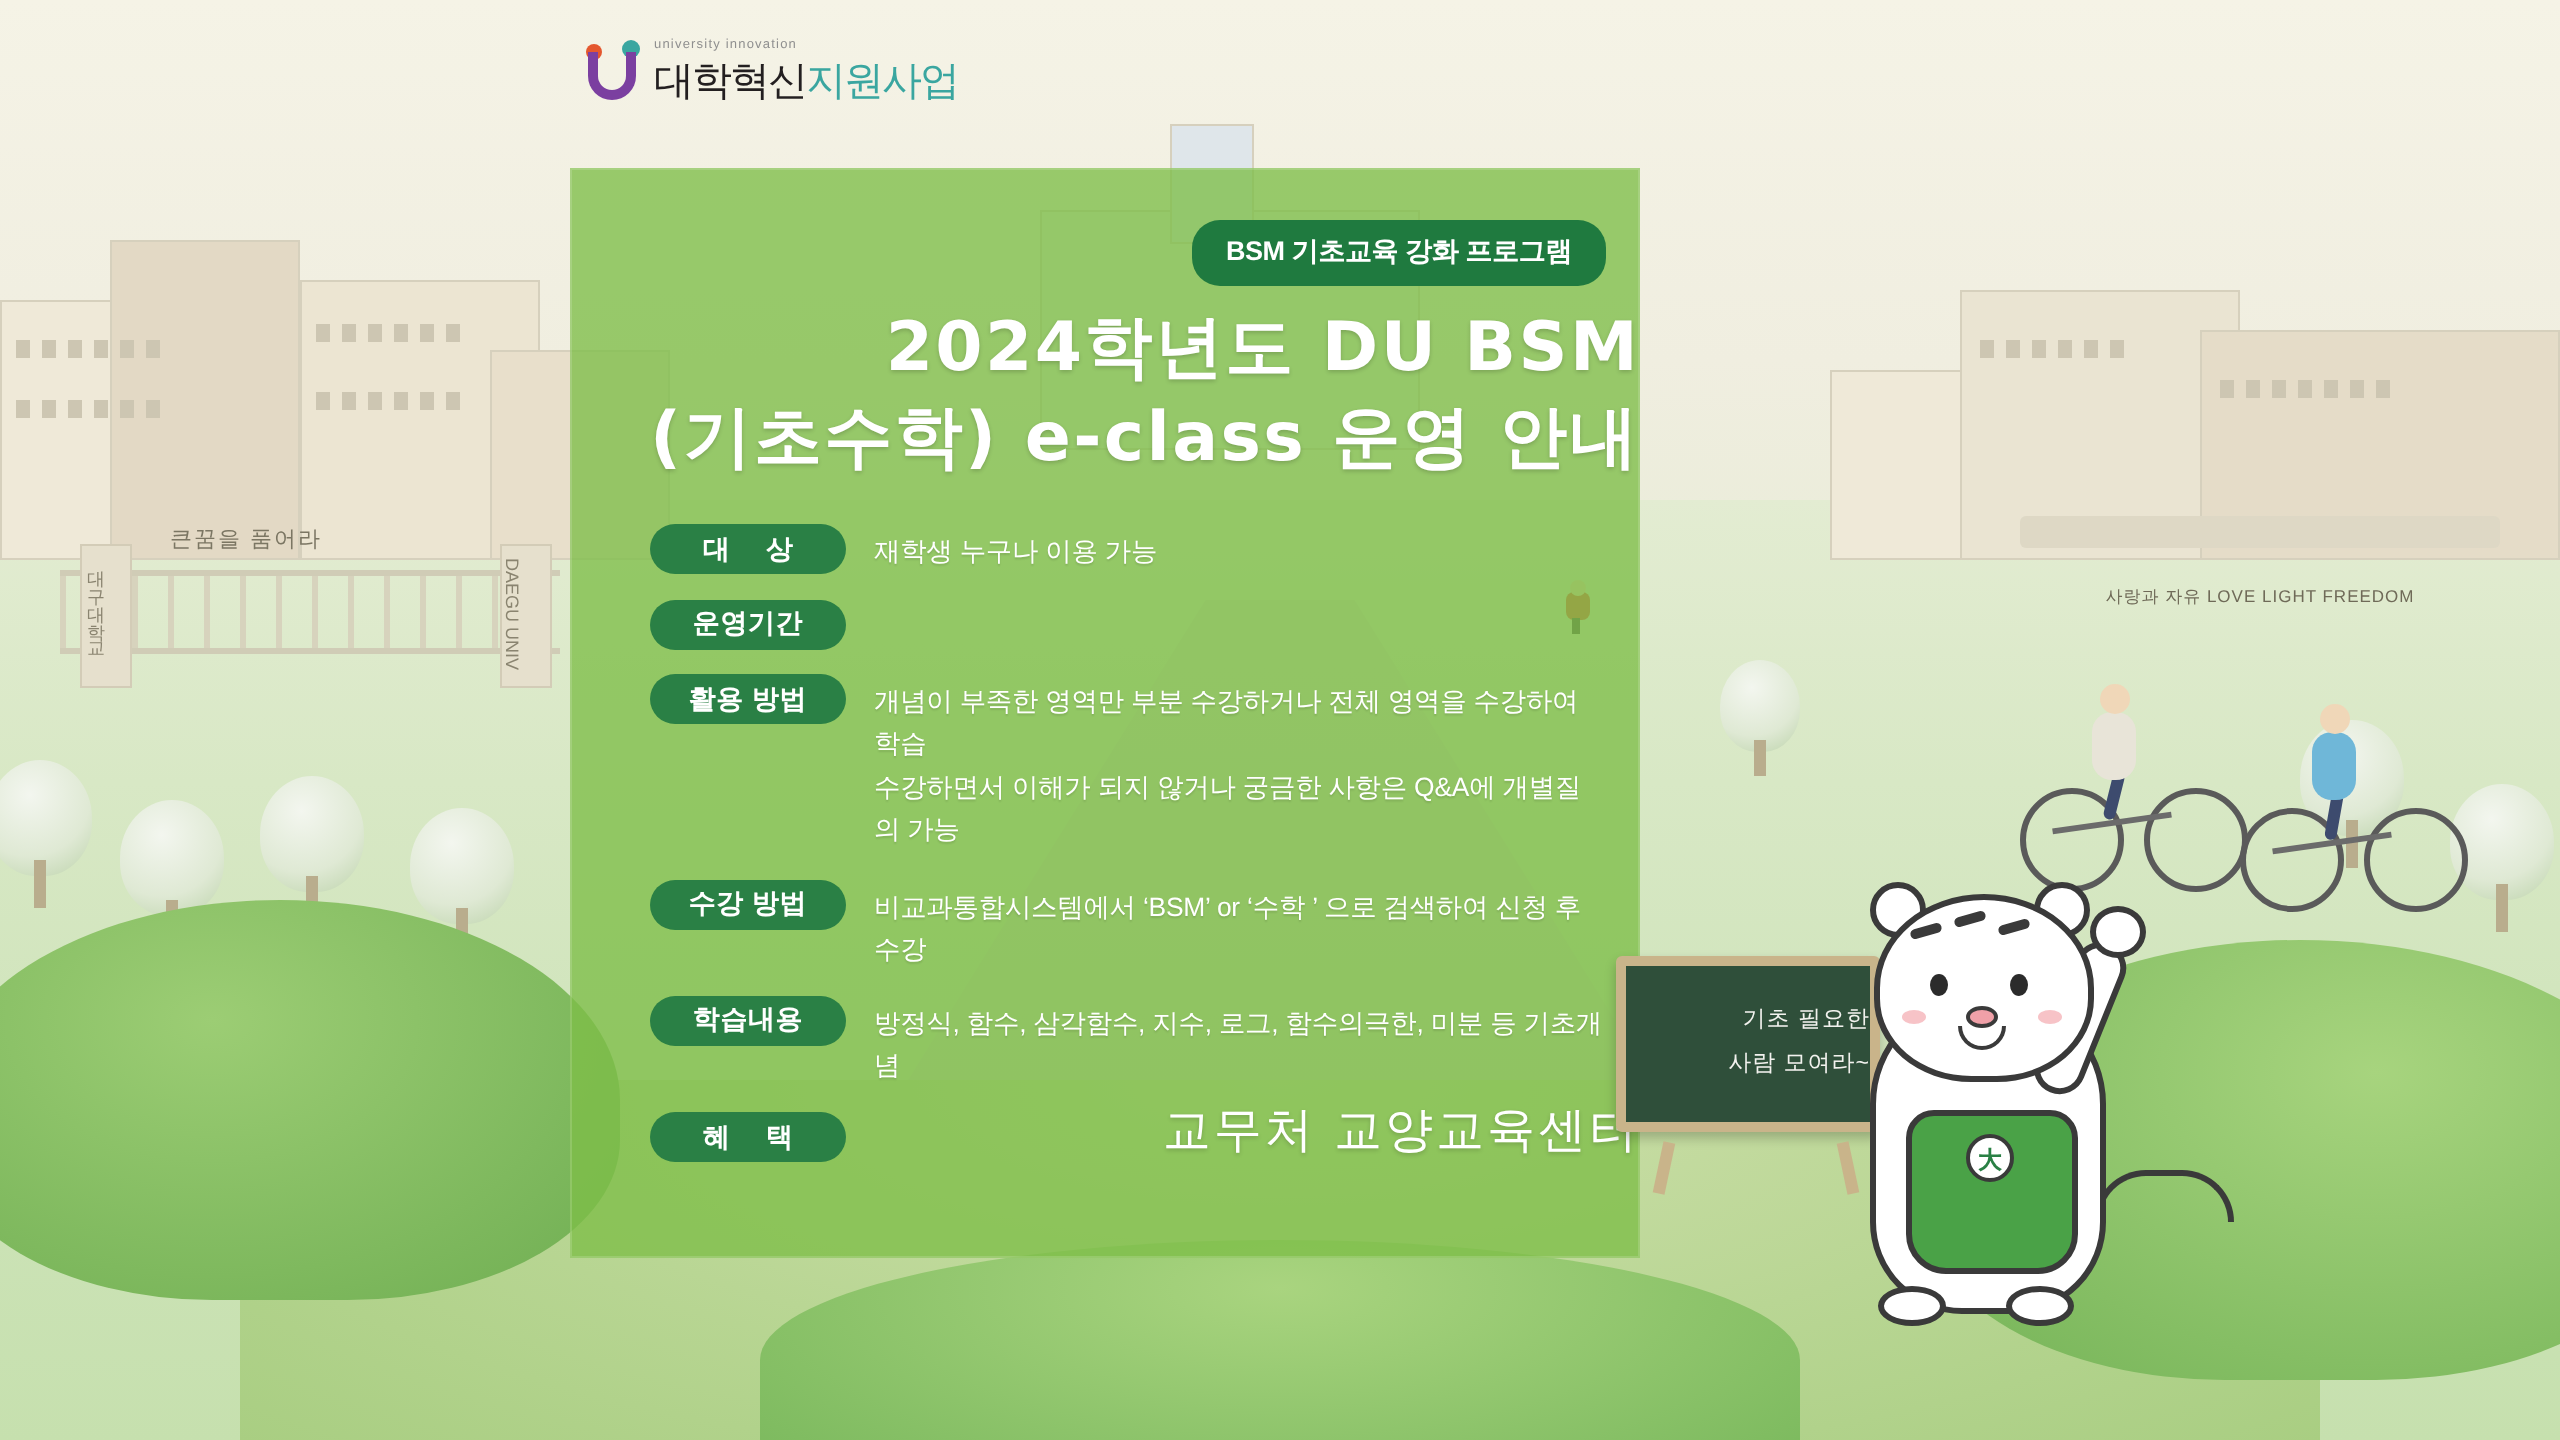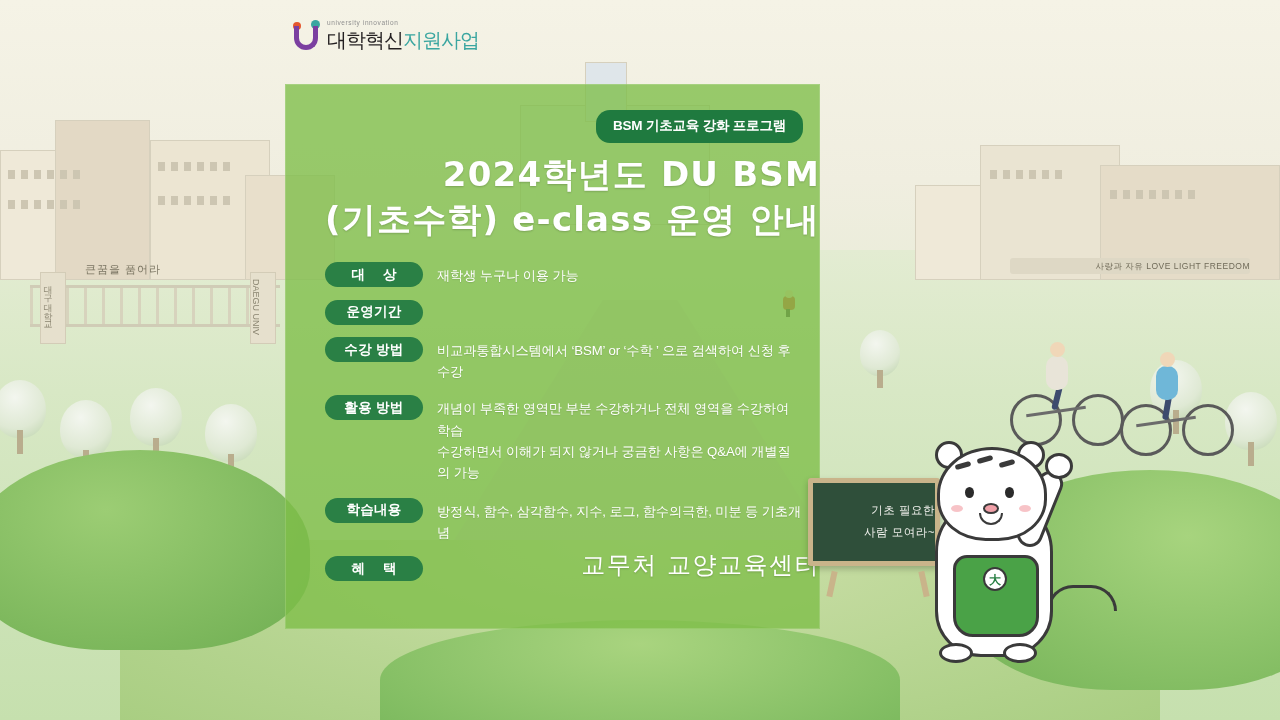--- a/index.html
+++ b/index.html
@@ -95,22 +95,22 @@
   }
   .gate-pillar span {
     display: block; writing-mode: vertical-rl; font-size: 9px; color: #8a8470;
     text-align: center; margin-top: 6px;
   }
   .rwall {
     position: absolute; right: 30px; top: 258px; width: 240px; height: 16px;
     background: #ded8c5; border-radius: 3px;
   }
   .rwall span {
-    display: block; font-size: 8.5px; color: #6f6a58; text-align: right;
-    line-height: 16px; letter-spacing: .5px;
+    display: block; font-size: 8.5px; color: #6f6a58; text-align: center;
+    line-height: 16px; letter-spacing: .5px; margin-top: 32px;
   }
 
   
   .cyclist { position: absolute; }
   .wheel {
     position: absolute; width: 52px; height: 52px; border-radius: 50%;
     border: 3px solid #5a5a5a; background: transparent;
   }
   .frame {
     position: absolute; width: 60px; height: 3px; background: #6b6b6b;
@@ -482,31 +482,31 @@
             <span class="gap"></span>
             <span>상</span>
           </div>
           <div class="rowtext">
             <div>재학생 누구나 이용 가능</div>
           </div>
         </div>
         <div class="row">
           <div class="chip">운영기간</div>
         </div>
-        <div class="row">
-          <div class="chip">수강 방법</div>
-          <div class="rowtext">
-            <div>비교과통합시스템에서 ‘BSM’ or ‘수학 ’ 으로 검색하여 신청 후 수강</div>
-          </div>
-        </div>
         <div class="row tall">
           <div class="chip">활용 방법</div>
           <div class="rowtext">
             <div>개념이 부족한 영역만 부분 수강하거나 전체 영역을 수강하여 학습</div>
             <div>수강하면서 이해가 되지 않거나 궁금한 사항은 Q&amp;A에 개별질의 가능</div>
+          </div>
+        </div>
+        <div class="row">
+          <div class="chip">수강 방법</div>
+          <div class="rowtext">
+            <div>비교과통합시스템에서 ‘BSM’ or ‘수학 ’ 으로 검색하여 신청 후 수강</div>
           </div>
         </div>
         <div class="row">
           <div class="chip">학습내용</div>
           <div class="rowtext">
             <div>방정식,  함수, 삼각함수, 지수, 로그, 함수의극한, 미분 등 기초개념</div>
           </div>
         </div>
         <div class="row">
           <div class="chip sp">

